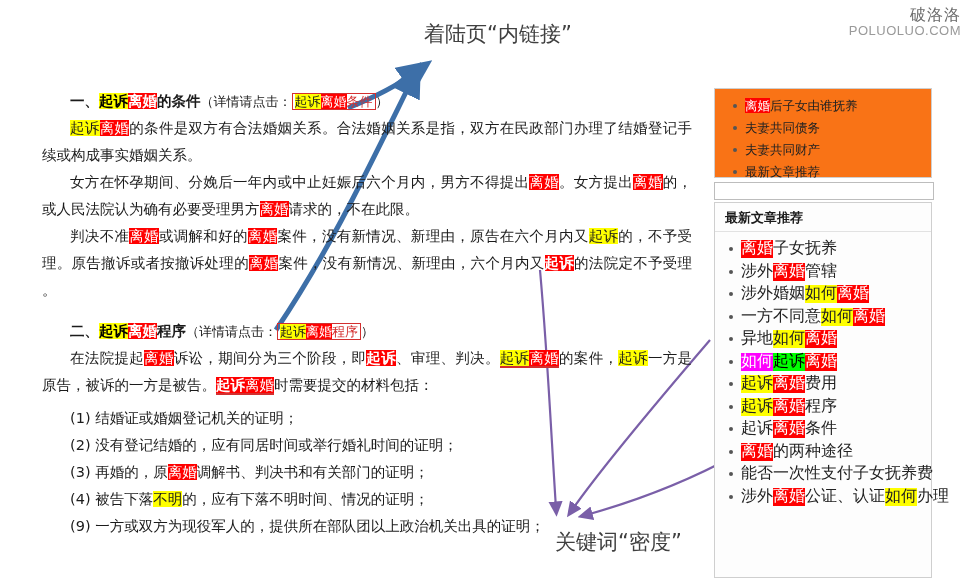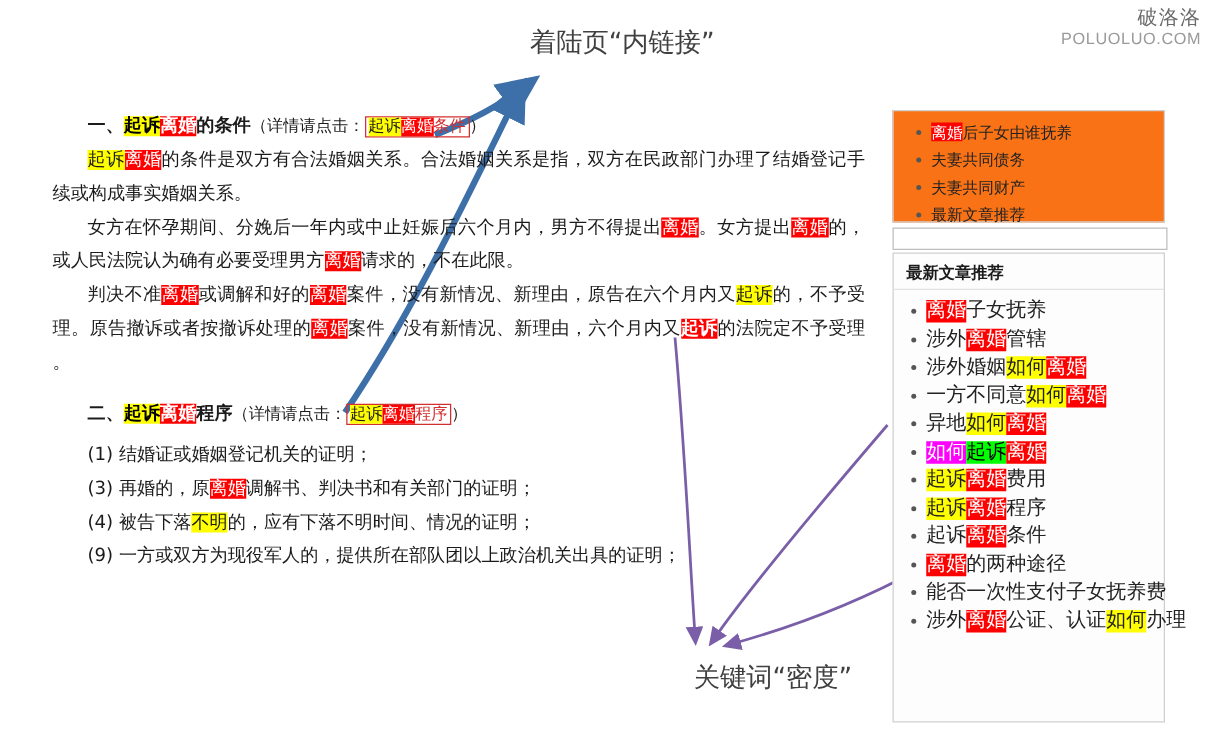--- a/index.html
+++ b/index.html
@@ -134,24 +134,28 @@
   <p class="indent">
     判决不准<span class="hl-r">离婚</span>或调解和好的<span class="hl-r">离婚</span>案件，没有新情况、新理由，原告在六个月内又<span class="hl-y">起诉</span>的，不予受理。原告撤诉或者按撤诉处理的<span class="hl-r">离婚</span>案件，没有新情况、新理由，六个月内又<span class="hl-r-b">起诉</span>的法院定不予受理 。
   </p>
 
   <div class="gap"></div>
 
   <p class="indent">
     <span class="h-sec">二、<span class="hl-y-b">起诉</span><span class="hl-r-b">离婚</span>程序</span><span class="small-note">（详情请点击：</span><span class="small-note box"><span class="hl-y">起诉</span><span class="hl-r">离婚</span><span style="color:#d32f2f;">程序</span></span><span class="small-note">）</span>
   </p>
 
+  <p class="indent">
+    在法院提起<span class="hl-r">离婚</span>诉讼，期间分为三个阶段，即<span class="hl-r-b">起诉</span>、审理、判决。<span class="hl-y uline">起诉</span><span class="hl-r uline">离婚</span>的案件，<span class="hl-y">起诉</span>一方是原告，被诉的一方是被告。<span class="hl-r-b uline">起诉</span><span class="hl-r uline">离婚</span>时需要提交的材料包括：
+  </p>
 
   <div style="height:6px"></div>
 
   <p class="indent">(1) 结婚证或婚姻登记机关的证明；</p>
+  <p class="indent">(2) 没有登记结婚的，应有同居时间或举行婚礼时间的证明；</p>
   <p class="indent">(3) 再婚的，原<span class="hl-r">离婚</span>调解书、判决书和有关部门的证明；</p>
   <p class="indent">(4) 被告下落<span class="hl-y">不明</span>的，应有下落不明时间、情况的证明；</p>
   <p class="indent">(9) 一方或双方为现役军人的，提供所在部队团以上政治机关出具的证明；</p>
 </div>
 
 <div class="side-top">
   <ul>
     <li><span class="hl-r">离婚</span>后子女由谁抚养</li>
     <li>夫妻共同债务</li>
     <li>夫妻共同财产</li>

